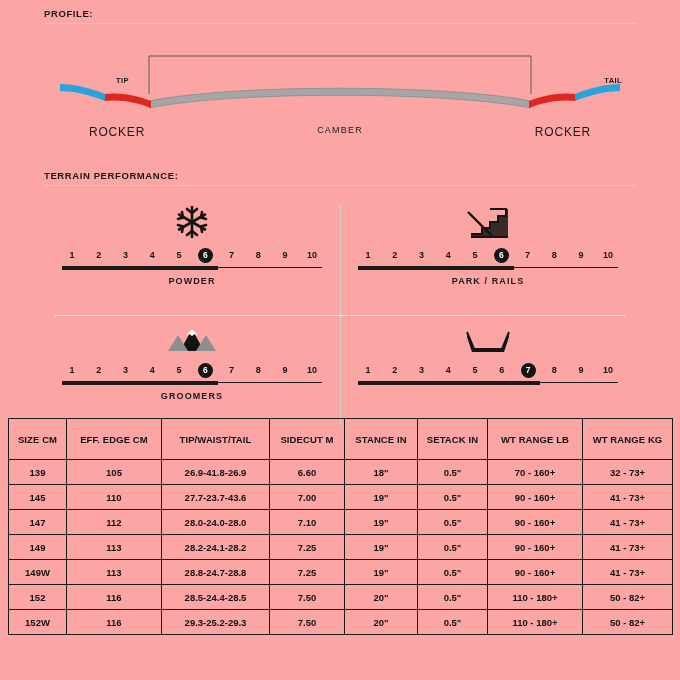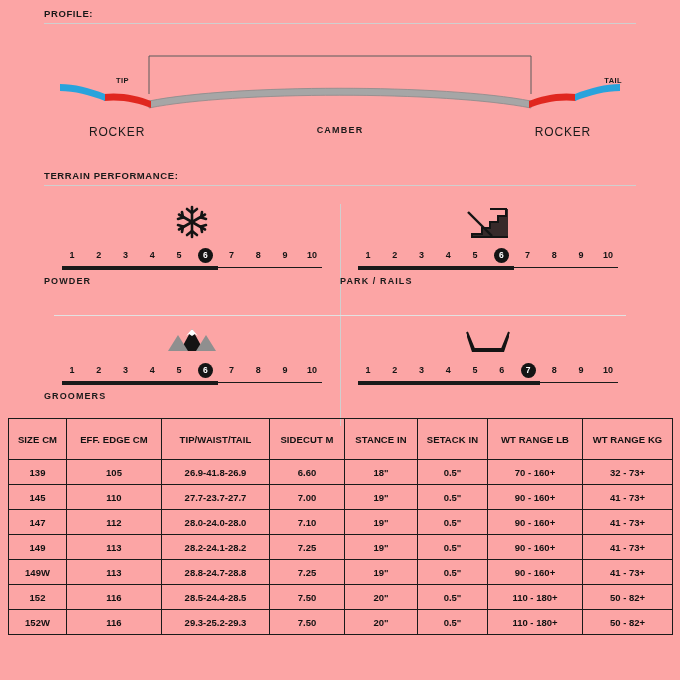--- a/index.html
+++ b/index.html
@@ -49,21 +49,21 @@
     color: #1a1a1a;
   }
   #label-tip { left: 32px; top: 52px; margin-left: 40px; }
   #label-tail { right: 14px; top: 52px; }
 
   #label-camber {
     position: absolute;
     left: 50%; transform: translateX(-50%);
     top: 101px;
     font-size: 9px;
-    font-weight: bold;
+    font-weight: normal;
     letter-spacing: 1.2px;
     color: #1a1a1a;
   }
   .rocker-label {
     position: absolute;
     top: 101px;
     font-size: 12px;
     font-weight: normal;
     letter-spacing: 0.8px;
     color: #1a1a1a;
@@ -127,21 +127,21 @@
     left: 0; right: 0; top: 1px;
     border-top: 1px solid #1a1a1a;
   }
   .scale-bar .thick {
     position: absolute;
     left: 0; top: 0;
     height: 4px;
     background: #1a1a1a;
   }
   .terrain-name {
-    text-align: left;
+    text-align: center;
     margin-top: 6px;
     font-size: 9px;
     font-weight: bold;
     letter-spacing: 1.1px;
     color: #1a1a1a;
   }
   #terrain-divider {
     position: absolute;
     left: 50%;
     top: 4px;
@@ -384,21 +384,21 @@
         <td>26.9-41.8-26.9</td>
         <td>6.60</td>
         <td>18"</td>
         <td>0.5"</td>
         <td>70 - 160+</td>
         <td>32 - 73+</td>
       </tr>
       <tr>
         <td>145</td>
         <td>110</td>
-        <td>27.7-23.7-27.7</td>
+        <td>27.7-23.7-43.6</td>
         <td>7.00</td>
         <td>19"</td>
         <td>0.5"</td>
         <td>90 - 160+</td>
         <td>41 - 73+</td>
       </tr>
       <tr>
         <td>147</td>
         <td>112</td>
         <td>28.0-24.0-28.0</td>

